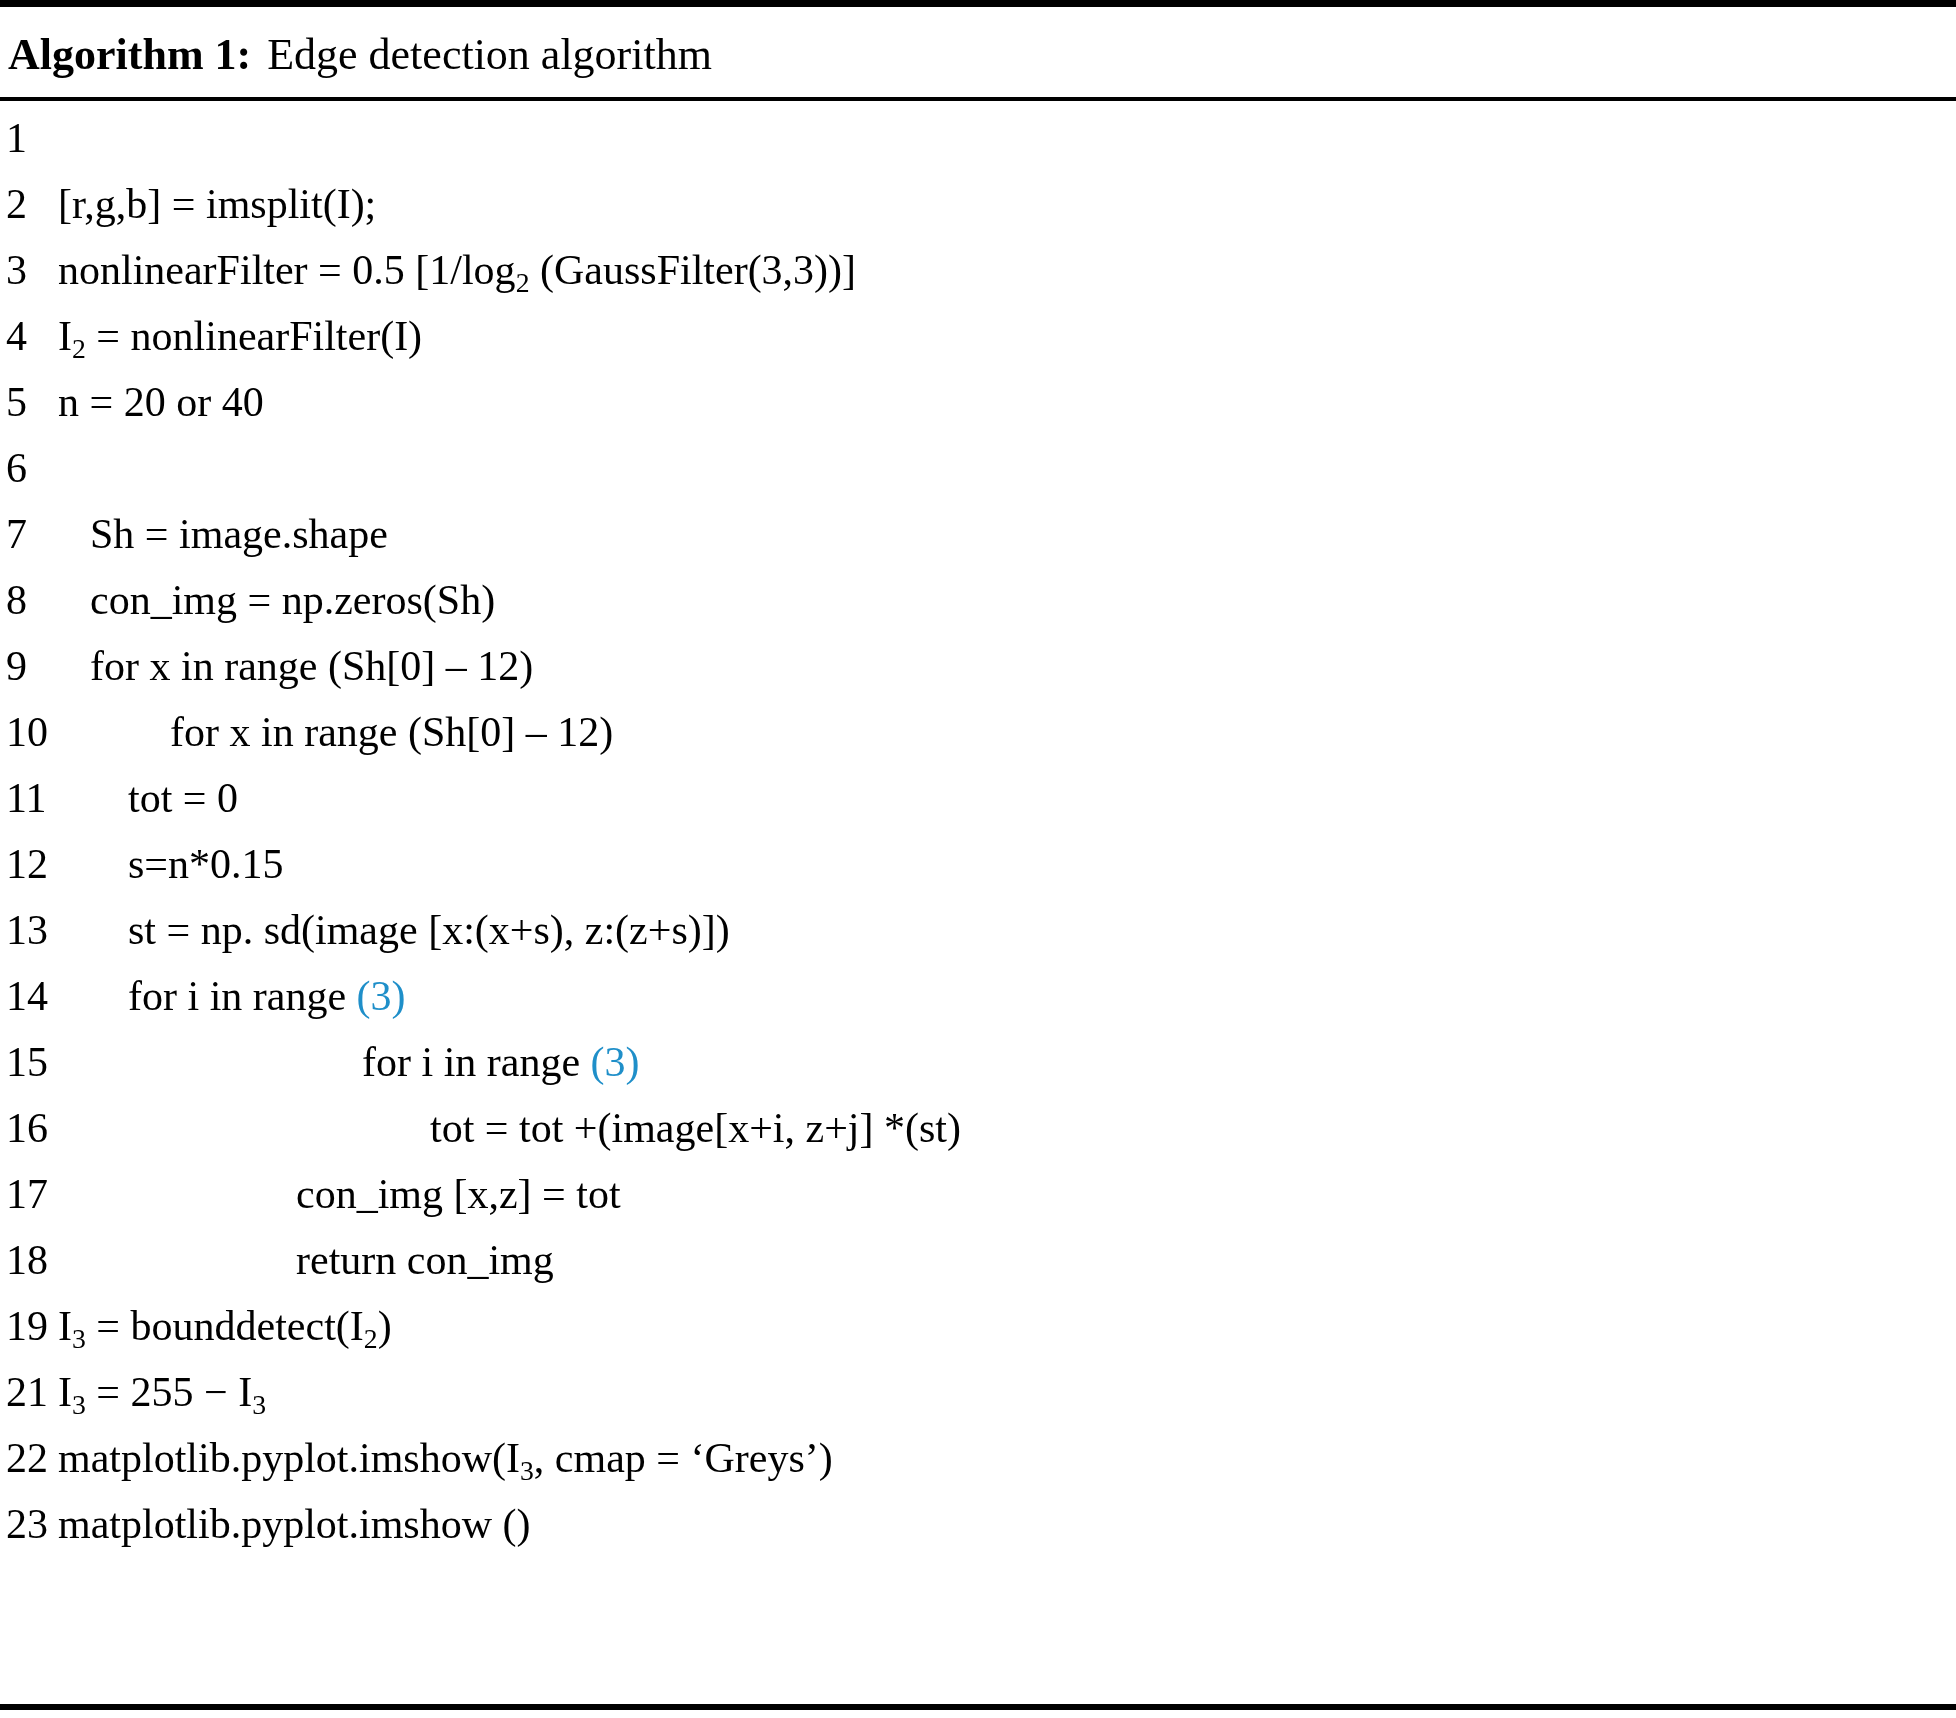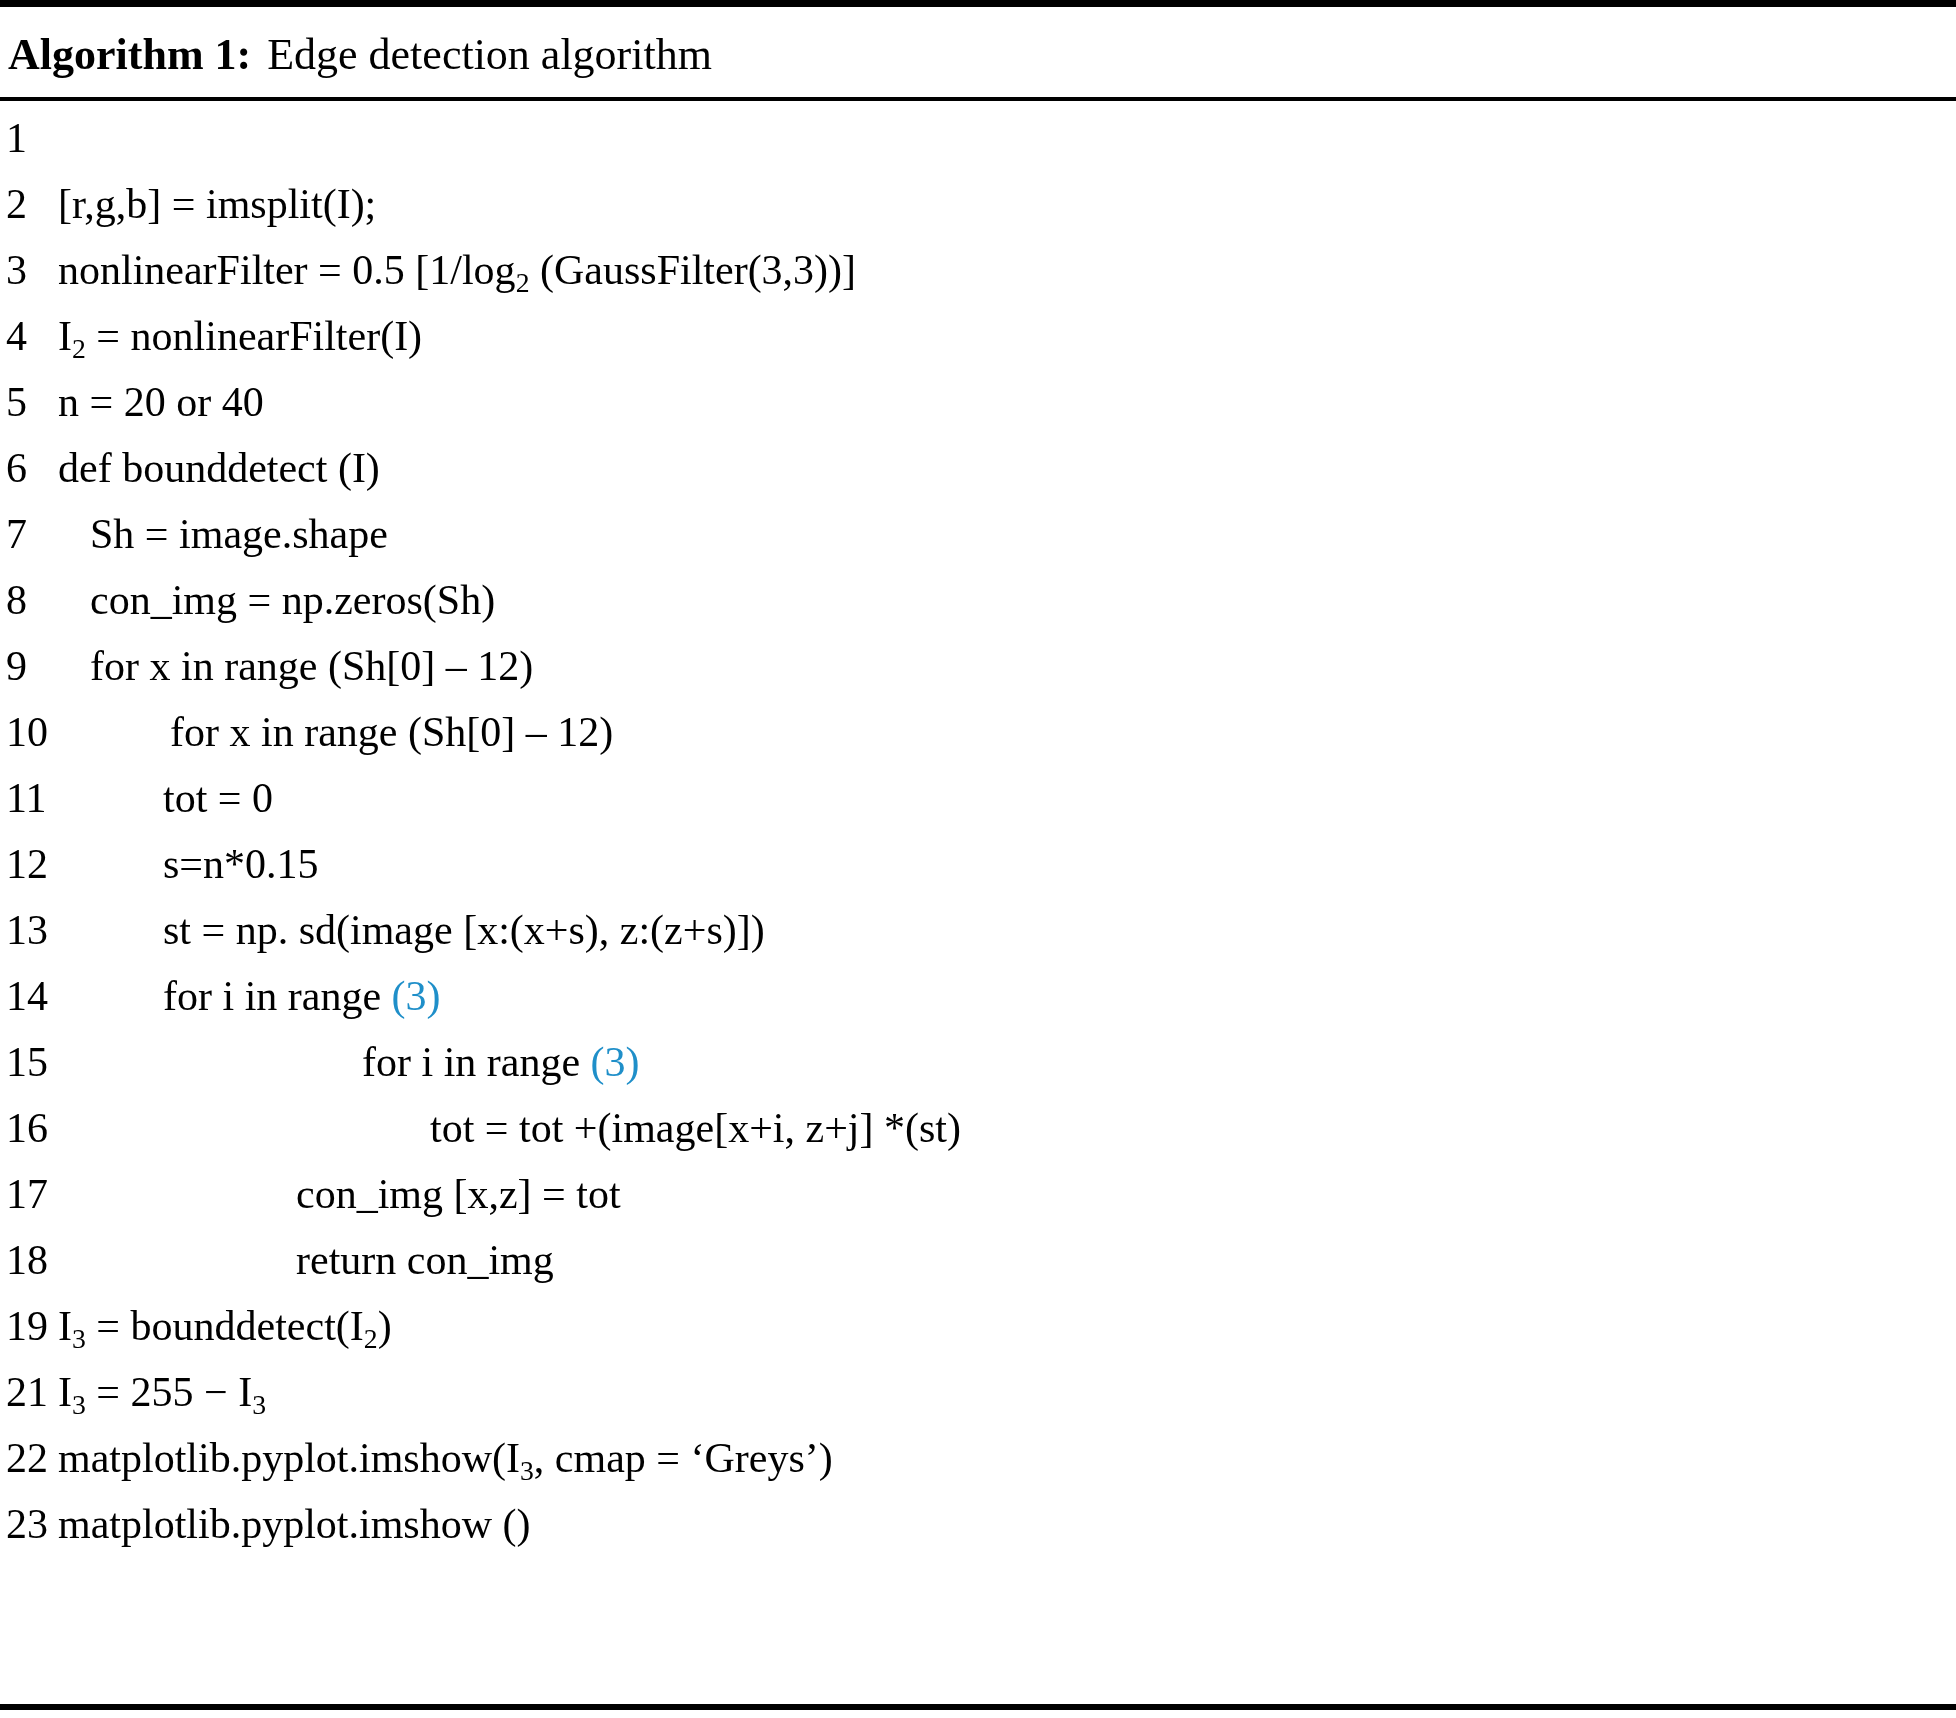--- a/index.html
+++ b/index.html
@@ -71,21 +71,21 @@
     flex: 0 0 auto;
   }
   .code-text {
     flex: 0 0 auto;
     white-space: pre;
   }
   
   .ind-0 { margin-left: 8px; }
   .ind-1 { margin-left: 40px; }
   .ind-2 { margin-left: 120px; }
-  .ind-3 { margin-left: 113px; }
+  .ind-3 { margin-left: 78px; }
   .ind-4 { margin-left: 246px; }
   .ind-5 { margin-left: 312px; }
   .ind-6 { margin-left: 380px; }
   sub {
     font-size: 0.66em;
     vertical-align: -0.28em;
     line-height: 0;
   }
   .accent {
     color: #1f8fc9;
@@ -103,21 +103,21 @@
   </div>
 
   <div class="rule-mid"></div>
 
   <div id="code-list">
       <div class="code-line"><span class="ln">1</span></div>
       <div class="code-line"><span class="ln">2</span><span class="code-text ind-0">[r,g,b] = imsplit(I);</span></div>
       <div class="code-line"><span class="ln">3</span><span class="code-text ind-0">nonlinearFilter = 0.5 [1/log<sub>2</sub> (GaussFilter(3,3))]</span></div>
       <div class="code-line"><span class="ln">4</span><span class="code-text ind-0">I<sub>2</sub> = nonlinearFilter(I)</span></div>
       <div class="code-line"><span class="ln">5</span><span class="code-text ind-0">n = 20 or 40</span></div>
-      <div class="code-line"><span class="ln">6</span><span class="code-text ind-0">def bounddetect (I)</span></div>
+      <div class="code-line"><span class="ln">6</span></div>
       <div class="code-line"><span class="ln">7</span><span class="code-text ind-1">Sh = image.shape</span></div>
       <div class="code-line"><span class="ln">8</span><span class="code-text ind-1">con_img = np.zeros(Sh)</span></div>
       <div class="code-line"><span class="ln">9</span><span class="code-text ind-1">for x in range (Sh[0] – 12)</span></div>
       <div class="code-line"><span class="ln">10</span><span class="code-text ind-2">for x in range (Sh[0] – 12)</span></div>
       <div class="code-line"><span class="ln">11</span><span class="code-text ind-3">tot = 0</span></div>
       <div class="code-line"><span class="ln">12</span><span class="code-text ind-3">s=n*0.15</span></div>
       <div class="code-line"><span class="ln">13</span><span class="code-text ind-3">st = np. sd(image [x:(x+s), z:(z+s)])</span></div>
       <div class="code-line"><span class="ln">14</span><span class="code-text ind-3">for i in range <span class="accent">(3)</span></span></div>
       <div class="code-line"><span class="ln">15</span><span class="code-text ind-5">for i in range <span class="accent">(3)</span></span></div>
       <div class="code-line"><span class="ln">16</span><span class="code-text ind-6">tot = tot +(image[x+i, z+j] *(st)</span></div>

